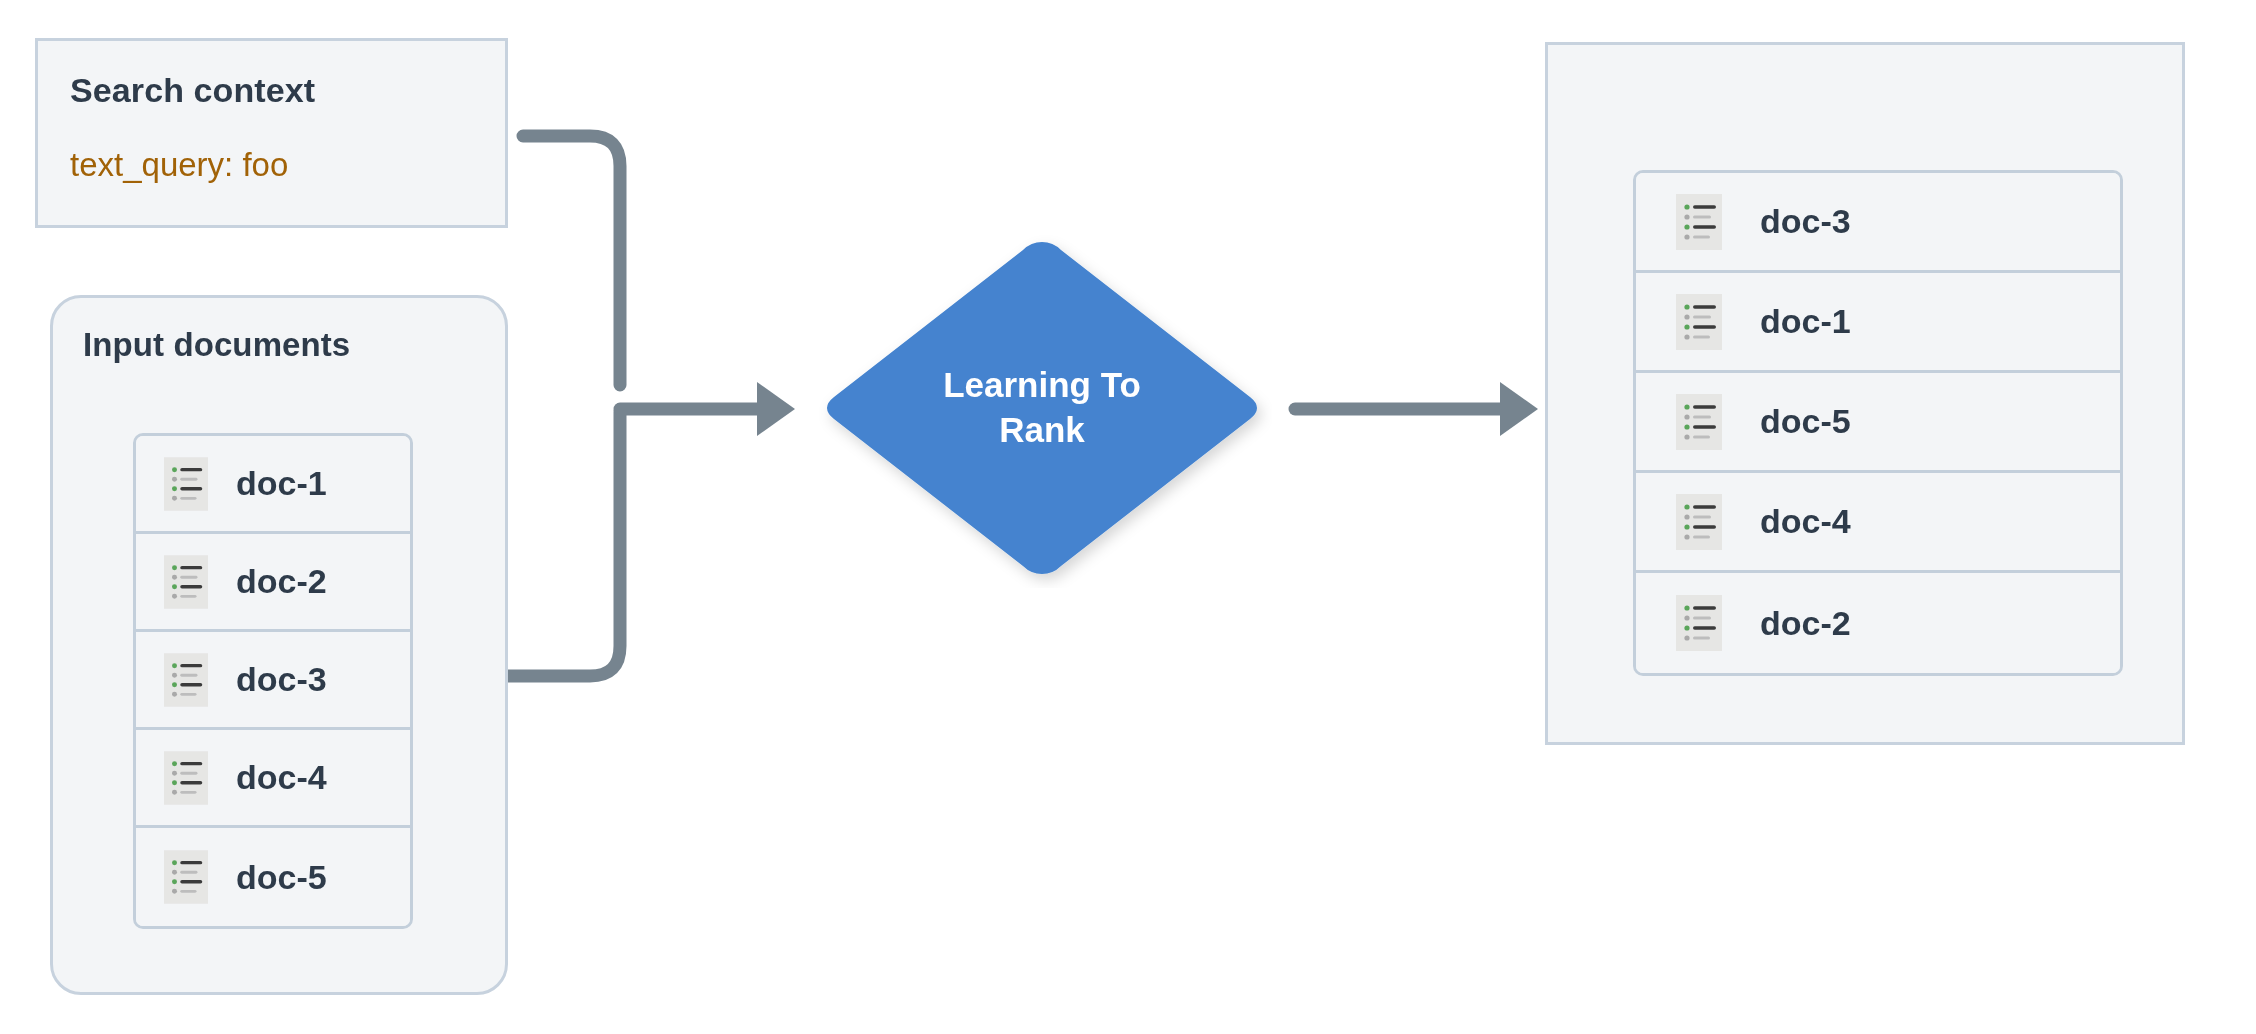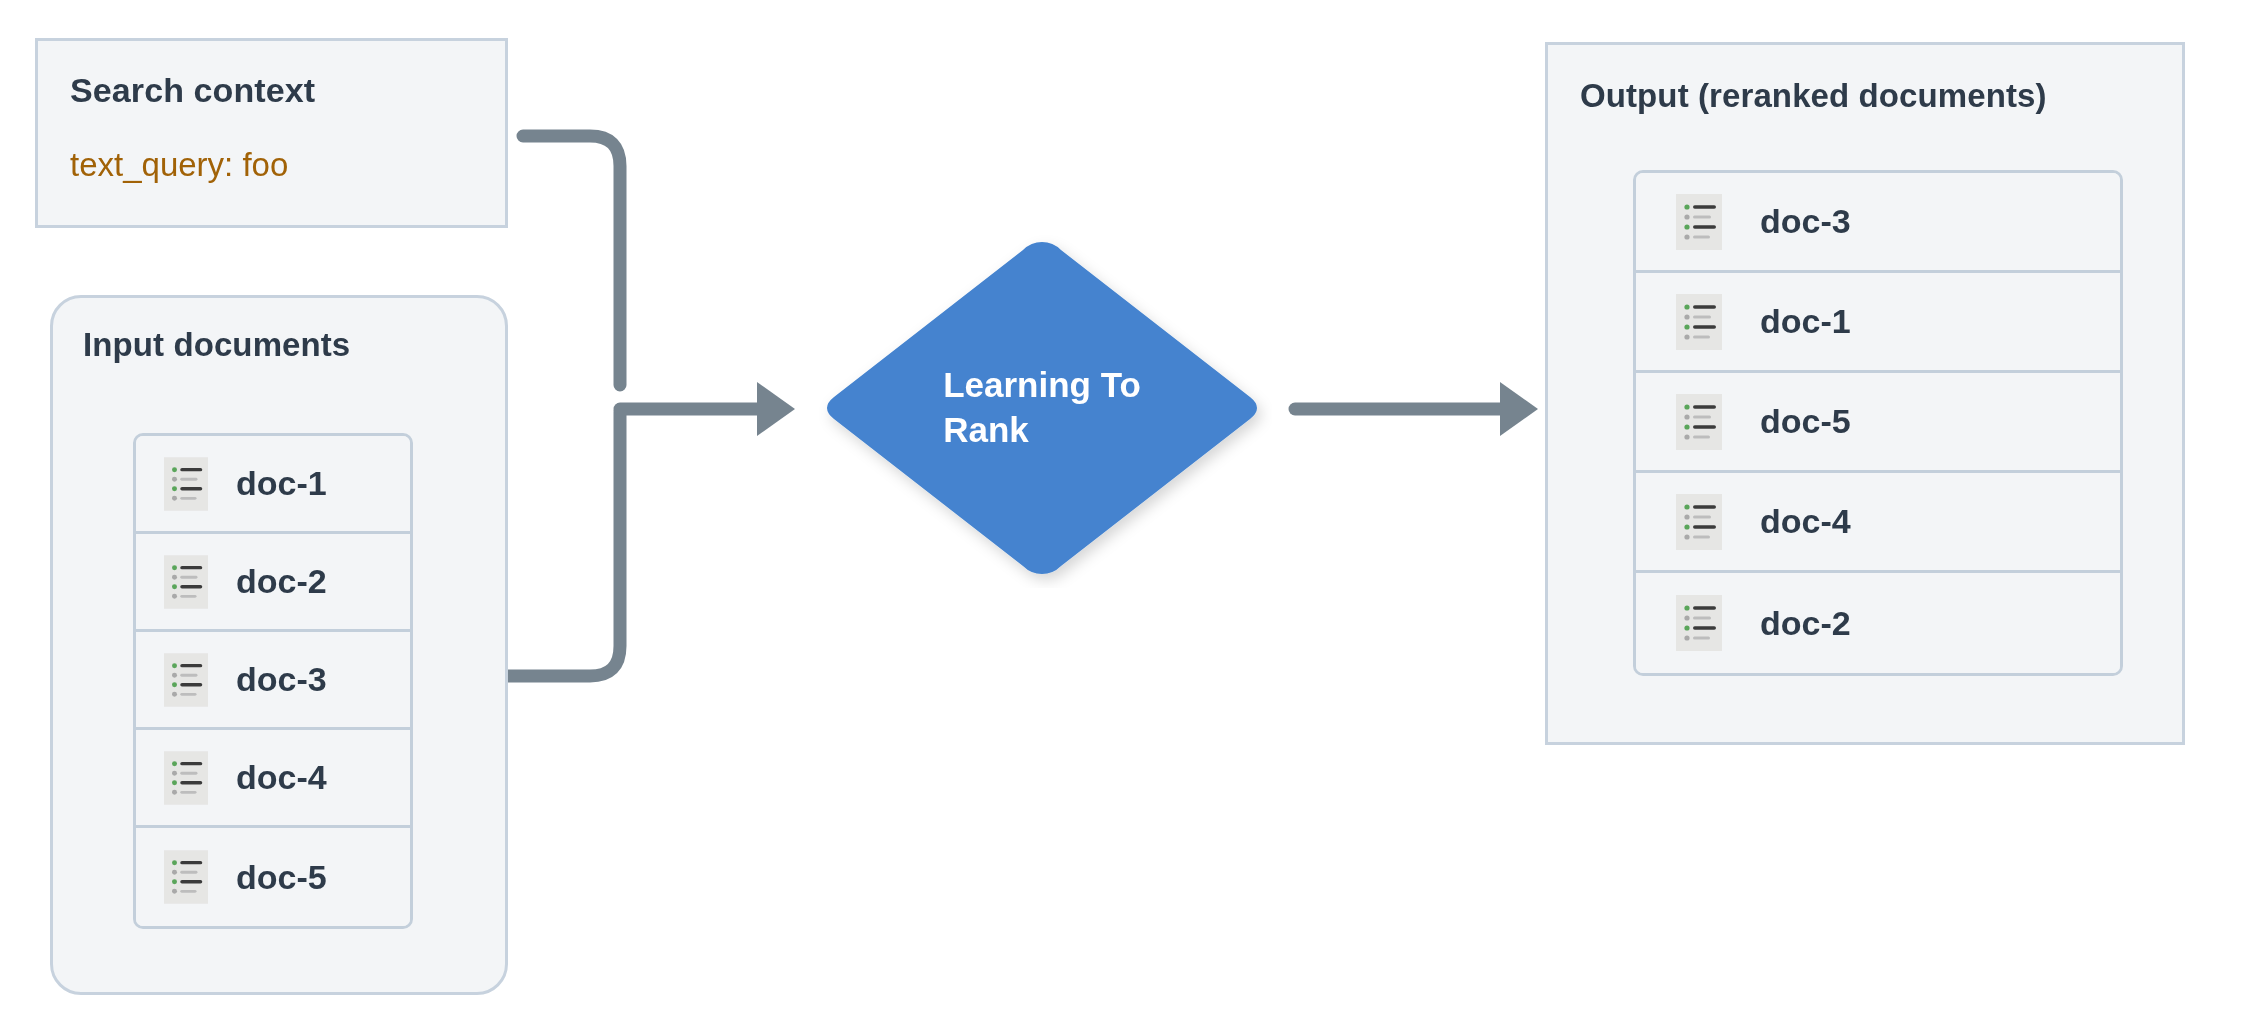--- a/index.html
+++ b/index.html
@@ -162,20 +162,21 @@
   }
   #ltr-node .diamond-label {
     position: absolute;
     left: 0;
     top: 0;
     width: 460px;
     height: 360px;
     display: flex;
     align-items: center;
     justify-content: center;
+    text-align: center;
     color: #ffffff;
     font-weight: bold;
     font-size: 35px;
     line-height: 1.28;
     pointer-events: none;
   }
 
   
   #connectors {
     position: absolute;
@@ -302,21 +303,20 @@
     </svg>
     <div class="diamond-label">
       <span>
         <span>Learning To</span><br>
         <span>Rank</span>
       </span>
     </div>
   </div>
 
   <div class="panel" id="output-panel">
-    <div class="panel-title">Output (reranked documents)</div>
     <div class="doc-list" id="output-doc-list">
         <div class="doc-row">
           <svg class="doc-icon" viewBox="0 0 46 56" width="46" height="56">
             <rect x="0" y="0" width="46" height="56" fill="#e6e6e4"></rect>
             <circle cx="11" cy="13" r="2.6" fill="#5aa55a"></circle>
             <rect x="17" y="11.2" width="23" height="3.6" rx="1.8" fill="#3b3b3b"></rect>
             <circle cx="11" cy="23" r="2.6" fill="#a9a9a9"></circle>
             <rect x="17" y="21.5" width="18" height="3" rx="1.5" fill="#bdbdbd"></rect>
             <circle cx="11" cy="33" r="2.6" fill="#5aa55a"></circle>
             <rect x="17" y="31.2" width="23" height="3.6" rx="1.8" fill="#3b3b3b"></rect>

